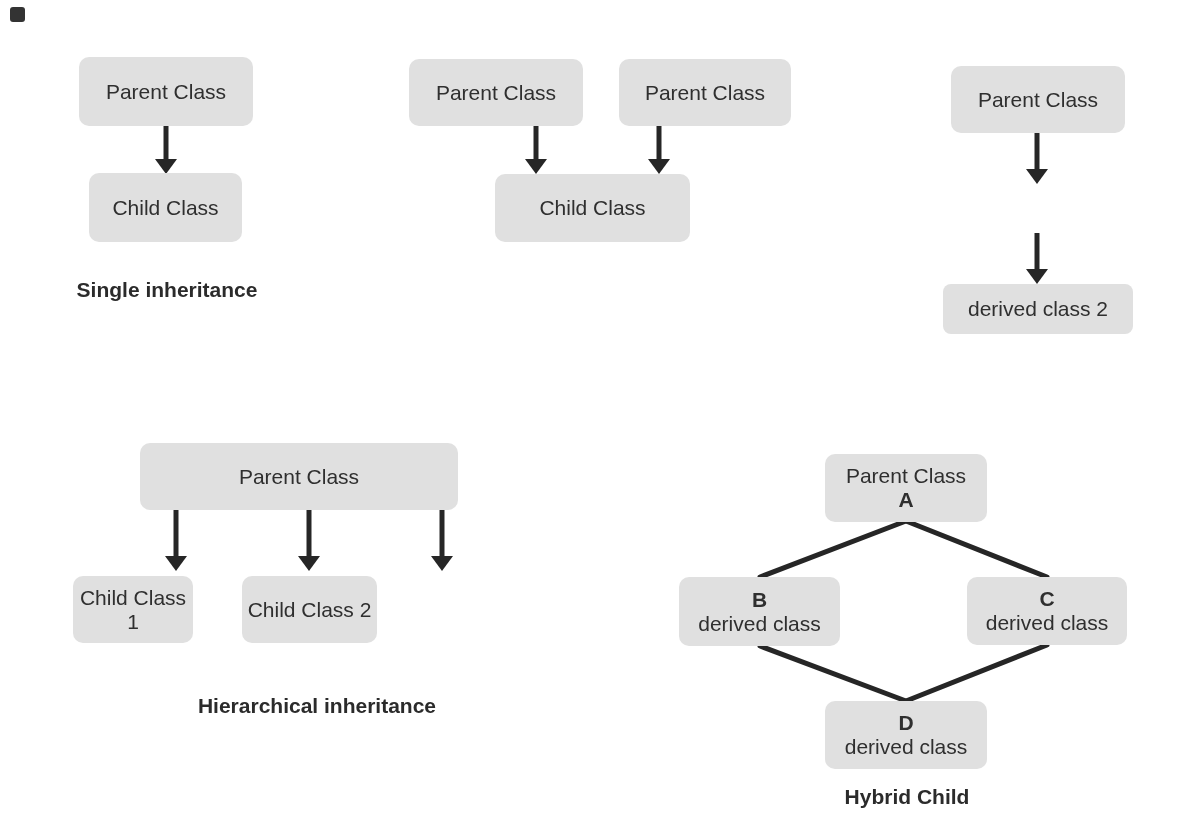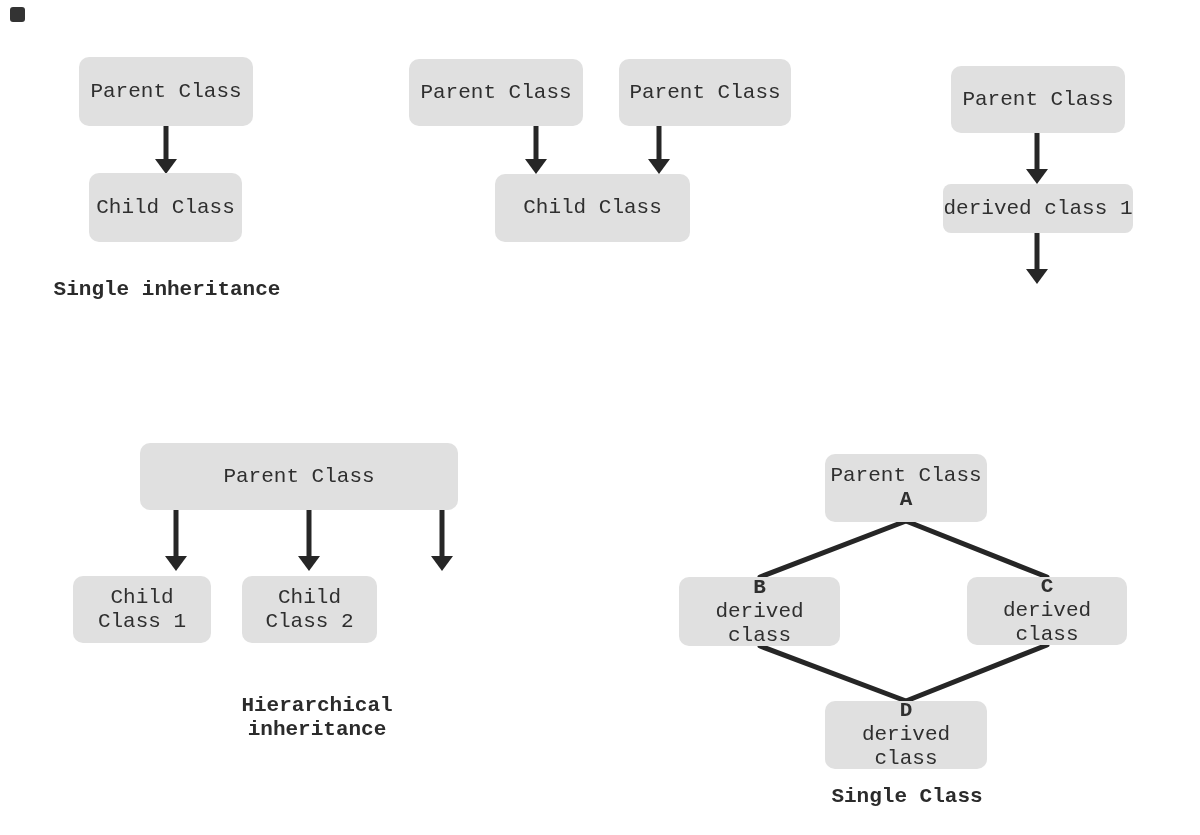--- a/index.html
+++ b/index.html
@@ -9,21 +9,21 @@
     --connector:#262626;
     --title-text:#2b2b2b;
     --marker:#333333;
   }
   html,body{margin:0;padding:0;background:var(--bg);}
   .canvas{
     position:relative;
     width:1200px;height:835px;
     background:var(--bg);
     overflow:hidden;
-    font-family:Liberation Mono, monospace;
+    font-family:Liberation Sans, sans-serif;
   }
   .overlay{
     position:absolute;left:0;top:0;width:1200px;height:835px;
     pointer-events:none;
   }
   .overlay line.shaft{stroke:var(--connector);stroke-width:5;}
   .overlay polygon.head{fill:var(--connector);}
   .overlay line.diag{stroke:var(--connector);stroke-width:5;stroke-linecap:round;}
   .box{
     position:absolute;
@@ -113,28 +113,28 @@
   <div class="box" style="left:619px;top:59px;width:172px;height:67px">
     <span>Parent Class</span>
   </div>
   <div class="box" style="left:495px;top:174px;width:195px;height:68px">
     <span>Child Class</span>
   </div>
 
   <div class="box" style="left:951px;top:66px;width:174px;height:67px">
     <span>Parent Class</span>
   </div>
-  <div class="box" style="left:943px;top:184px;width:190px;height:49px;border-radius:8px">
-    <span>derived class 1</span>
+  <div class="box" style="left:943px;top:284px;width:190px;height:50px;border-radius:8px">
+    <span>derived class 2</span>
   </div>
 
   <div class="box" style="left:140px;top:443px;width:318px;height:67px">
     <span>Parent Class</span>
   </div>
-  <div class="box" style="left:73px;top:576px;width:138px;height:67px">
+  <div class="box" style="left:73px;top:576px;width:120px;height:67px">
     <span>Child Class 1</span>
   </div>
   <div class="box" style="left:242px;top:576px;width:135px;height:67px">
     <span>Child Class 2</span>
   </div>
   <div class="caption" style="left:197px;top:694px;width:240px">Hierarchical inheritance</div>
 
   <div class="box" style="left:825px;top:454px;width:162px;height:68px">
     <span>Parent Class</span>
     <span class="bold">A</span>
@@ -144,15 +144,15 @@
     <span>derived class</span>
   </div>
   <div class="box" style="left:967px;top:577px;width:160px;height:68px">
     <span class="bold">C</span>
     <span>derived class</span>
   </div>
   <div class="box" style="left:825px;top:701px;width:162px;height:68px">
     <span class="bold">D</span>
     <span>derived class</span>
   </div>
-  <div class="caption" style="left:827px;top:785px;width:160px">Single Class</div>
+  <div class="caption" style="left:827px;top:785px;width:160px">Hybrid Child</div>
 
 </div>
 
 </body></html>

